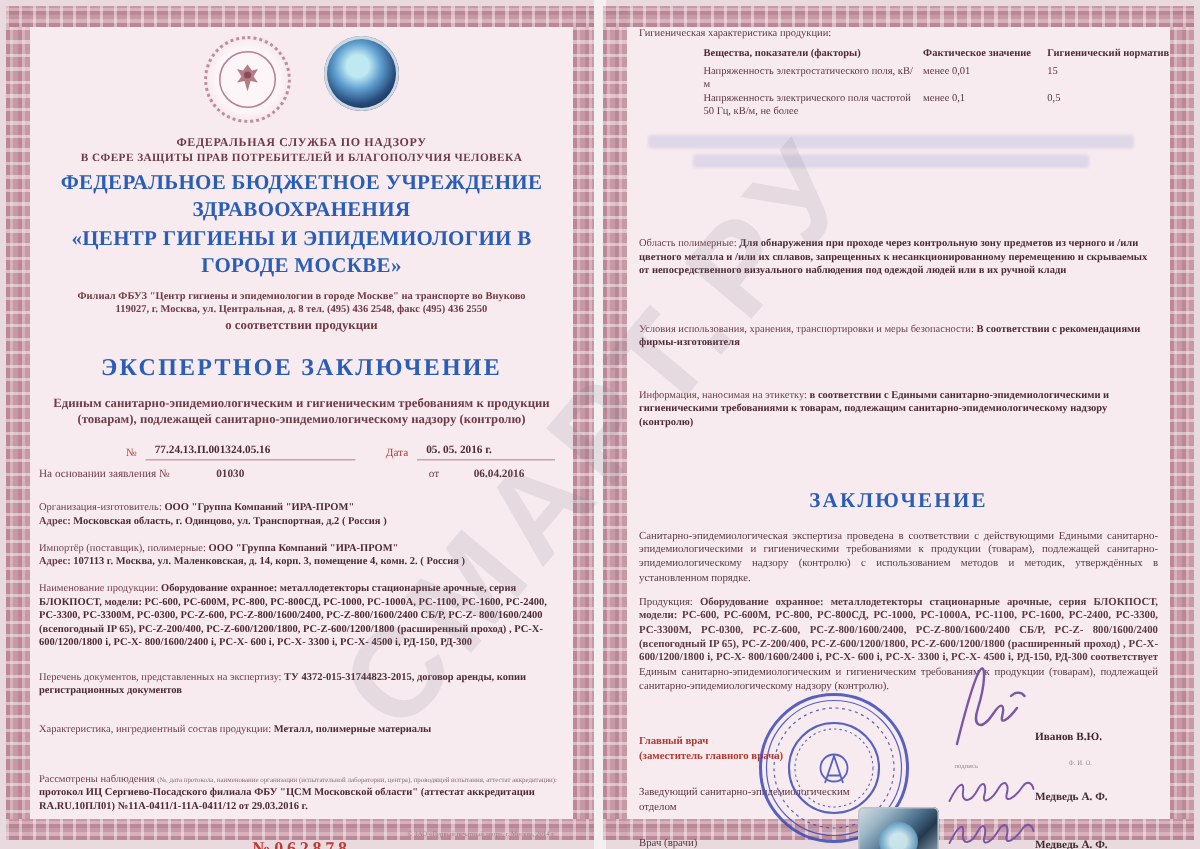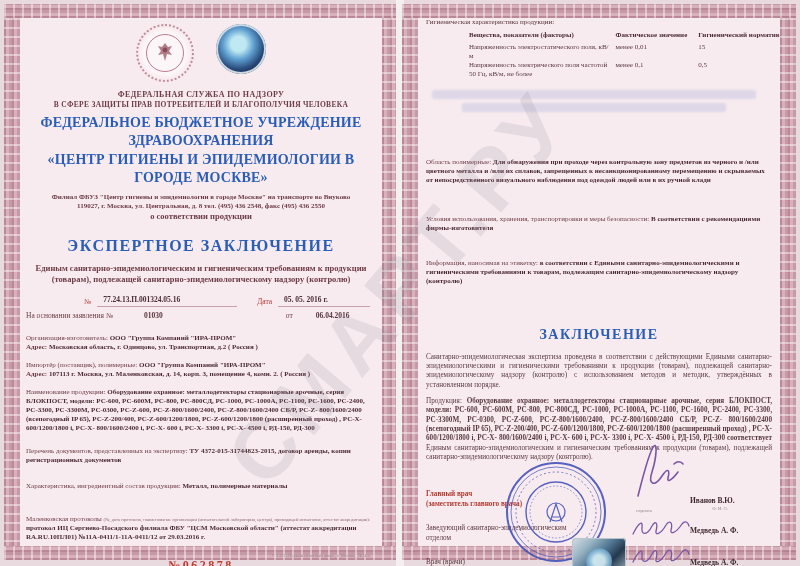--- a/index.html
+++ b/index.html
@@ -144,21 +144,21 @@
         <span class="lab">Перечень документов, представленных на экспертизу:</span>
         <span class="val">ТУ 4372-015-31744823-2015, договор аренды, копии регистрационных документов</span>
       </div>
 
       <div class="fld" style="margin-top:16px;">
         <span class="lab">Характеристика, ингредиентный состав продукции:</span>
         <span class="val">Металл, полимерные материалы</span>
       </div>
 
       <div class="fld" style="margin-top:24px;">
-        <span class="lab">Маленковская протоколы</span>
+        <span class="lab">Рассмотрены наблюдения</span>
         <span class="tiny">(№, дата протокола, наименование организации (испытательной лаборатории, центра), проводящей испытания, аттестат аккредитации):</span>
         <span class="val">протокол ИЦ Сергиево-Посадского филиала ФБУ "ЦСМ Московской области" (аттестат аккредитации RA.RU.10ПЛ01) №11А-0411/1-11А-0411/12 от 29.03.2016 г.</span>
       </div>
 
       <div class="c serial">№062878</div>
     </div>
     <div class="copyright">© ЗАО «Первый печатный двор»,  г. Москва,  2014 г.</div>
   </div>
 
   <div class="gutter"></div>
@@ -242,21 +242,21 @@
         <svg class="sigsvg" style="right:78px;top:-34px;" width="70" height="58" viewBox="0 0 70 58">
           <path d="M14 54 C20 30, 26 8, 30 4 C33 1, 33 14, 28 30 C24 42, 30 46, 38 34 C44 25, 46 28, 44 36 C43 41, 48 38, 54 30 M50 22 C53 19, 57 19, 59 22" stroke="#7a55a8" stroke-width="1.6" fill="none" stroke-linecap="round"></path>
         </svg>
         <svg class="sigsvg" style="right:80px;top:40px;" width="62" height="26" viewBox="0 0 62 26">
           <path d="M3 18 C9 6, 13 4, 12 12 C11 19, 17 20, 22 10 C26 3, 28 8, 26 15 C25 20, 31 18, 36 9 C40 3, 43 7, 41 14 C40 19, 46 17, 52 8 C55 4, 58 6, 59 10" stroke="#7a55a8" stroke-width="1.3" fill="none" stroke-linecap="round"></path>
         </svg>
         <svg class="sigsvg" style="right:80px;top:68px;" width="62" height="26" viewBox="0 0 62 26">
           <path d="M3 18 C9 6, 13 4, 12 12 C11 19, 17 20, 22 10 C26 3, 28 8, 26 15 C25 20, 31 18, 36 9 C40 3, 43 7, 41 14 C40 19, 46 17, 52 8 C55 4, 58 6, 59 10" stroke="#7a55a8" stroke-width="1.3" fill="none" stroke-linecap="round"></path>
         </svg>
 
-        <div class="signame" style="top:20px;padding-left:20px;">Иванов В.Ю.</div>
+        <div class="signame" style="top:10px;padding-left:20px;">Иванов В.Ю.</div>
         <div class="siglabel" style="right:120px;top:32px;">подпись</div>
         <div class="siglabel" style="right:44px;top:30px;">Ф. И. О.</div>
         <div class="signame" style="top:50px;">Медведь А. Ф.</div>
         <div class="signame" style="top:82px;">Медведь А. Ф.</div>
       </div>
     </div>
   </div>
 
   <div class="watermark">СМАРТ.РУ</div>
 </div>

